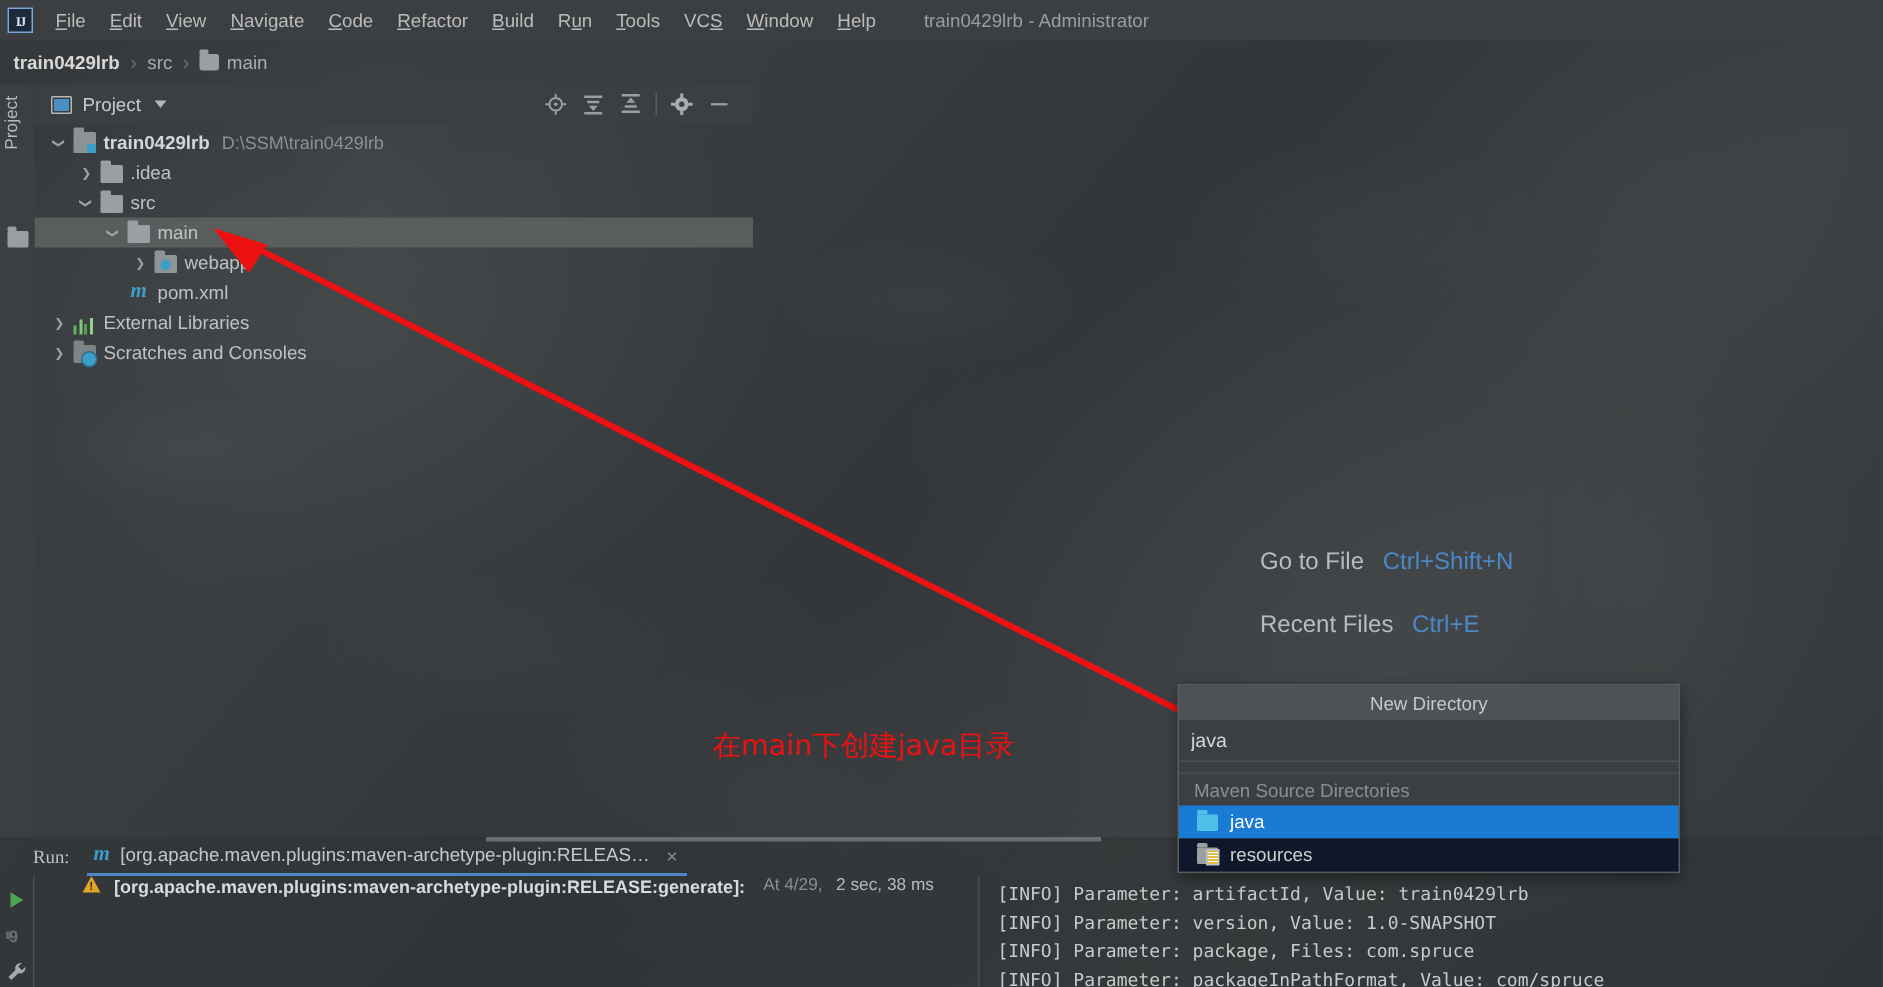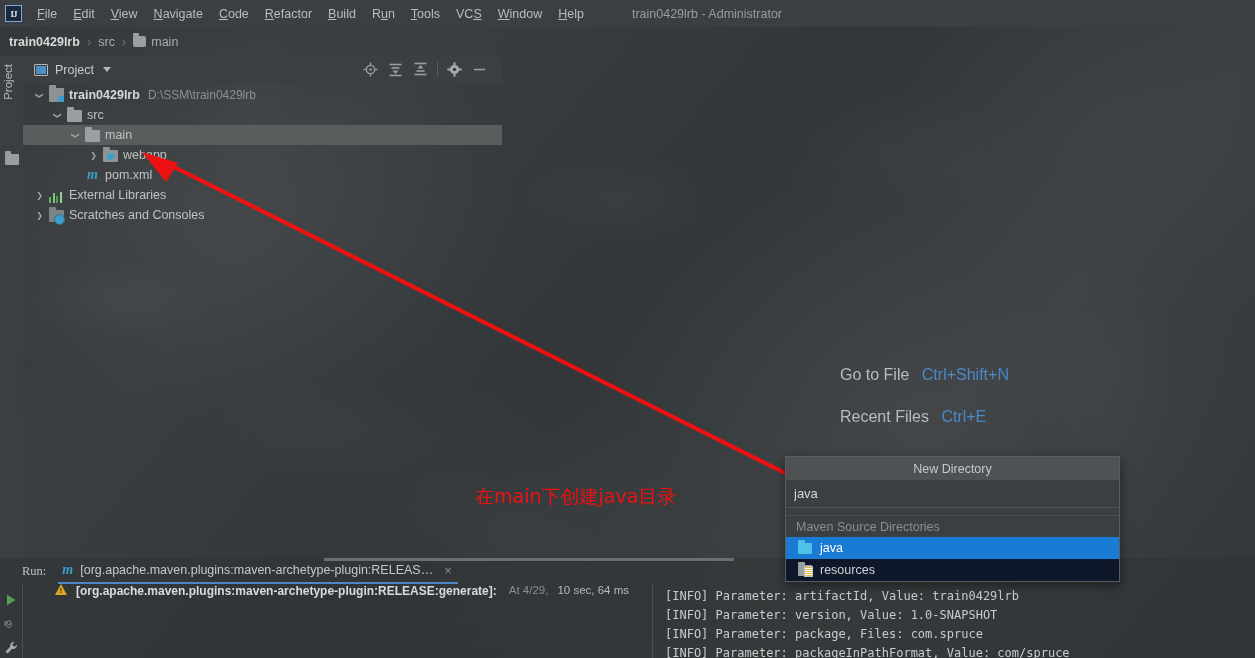--- a/index.html
+++ b/index.html
@@ -49,21 +49,21 @@
     color: #d8e4f0; font-size: 9px; font-weight: bold;
     display: flex; align-items: center; justify-content: center;
     font-family: "Liberation Serif", serif;
     letter-spacing: -1px;
   }
   .menu-item {
     padding: 3px 8px; cursor: default; white-space: nowrap;
   }
   .menu-item u { text-decoration: underline; }
   .win-title {
-    margin-left: 40px; color: #9a9d9e; font-size: 12.5px;
+    margin-left: 24px; color: #9a9d9e; font-size: 12.5px;
   }
 
   
   .crumbbar {
     position: absolute; left: 0; top: 27px; width: 1255px; height: 29px;
     display: flex; align-items: center; padding-left: 9px;
     font-size: 12.5px; color: #a9acad; z-index: 19;
   }
   .crumb { display: flex; align-items: center; gap: 5px; }
   .crumb.bold { color: #d8d8d8; font-weight: bold; }
@@ -378,20 +378,25 @@
 
     <div class="tree">
 
       <div class="trow" style="padding-left:10px;">
         <span class="arrow d"></span>
         <span class="ic module"></span>
         <span class="tlabel bold">train0429lrb</span>
         <span class="tpath">D:\SSM\train0429lrb</span>
       </div>
 
+      <div class="trow" style="padding-left:28px;">
+        <span class="arrow r"></span>
+        <span class="ic fold"></span>
+        <span class="tlabel">.idea</span>
+      </div>
 
       <div class="trow" style="padding-left:28px;">
         <span class="arrow d"></span>
         <span class="ic fold"></span>
         <span class="tlabel">src</span>
       </div>
 
       <div class="trow sel" style="padding-left:46px;">
         <span class="arrow d"></span>
         <span class="ic fold"></span>
@@ -484,21 +489,21 @@
             <path d="M10.5 1.2 a3.6 3.6 0 0 0 -4.3 4.6 L1.6 10.4 l2 2 L8.2 7.8 a3.6 3.6 0 0 0 4.6 -4.3 L10.6 5.9 L8.1 3.4 Z" fill="#a7abac"></path>
           </svg>
         </div>
       </div>
 
       <div class="run-left">
         <div class="tree-line">
           <span class="warn-tri"></span>
           <span class="goal">[org.apache.maven.plugins:maven-archetype-plugin:RELEASE:generate]:</span>
           <span class="meta">At 4/29,</span>
-          <span class="meta2">10 sec, 64 ms</span>
+          <span class="meta2">2 sec, 38 ms</span>
         </div>
       </div>
 
       <div class="run-console">
         <div class="console-line">[INFO] Parameter: artifactId, Value: train0429lrb</div>
         <div class="console-line">[INFO] Parameter: version, Value: 1.0-SNAPSHOT</div>
         <div class="console-line">[INFO] Parameter: package, Files: com.spruce</div>
         <div class="console-line">[INFO] Parameter: packageInPathFormat, Value: com/spruce</div>
       </div>
     </div>

